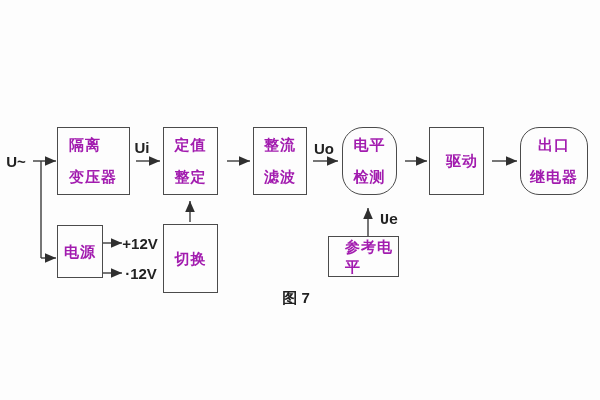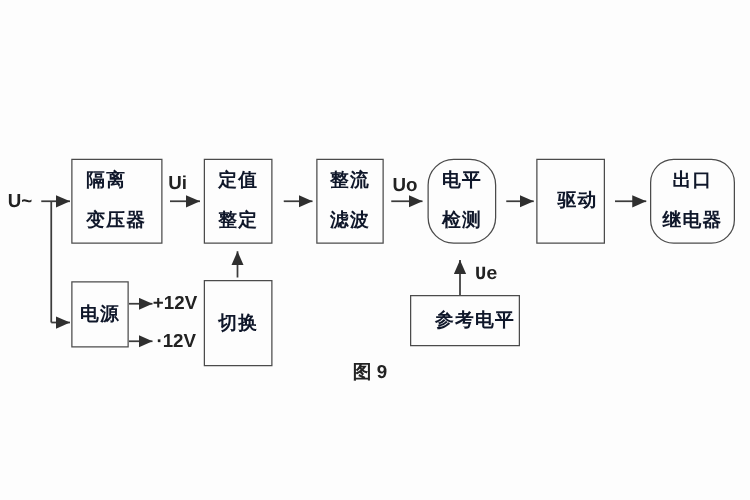--- a/index.html
+++ b/index.html
@@ -13,21 +13,21 @@
   .stage{position:absolute;left:0;top:0;width:600px;height:400px;}
   .box{
     position:absolute;
     box-sizing:border-box;
     border:1.5px solid #4b4b4b;
     background:#fdfdfd;
     display:flex;
     flex-direction:column;
     justify-content:center;
     align-items:center;
-    color:#0f172a;
+    color:#a21caf;
     font-size:15px;
     font-weight:600;
     line-height:32px;
     letter-spacing:1px;
   }
   .box.left-align{align-items:flex-start;padding-left:11px;}
   .lbl{
     position:absolute;
     transform:translate(-50%,-50%);
     color:#222222;
@@ -38,21 +38,21 @@
   svg.wires{position:absolute;left:0;top:0;pointer-events:none;}
   
   #b-isolation{left:57px;top:127px;width:73px;height:68px;}
   #b-setting{left:163px;top:127px;width:55px;height:68px;}
   #b-rectify{left:253px;top:127px;width:54px;height:68px;}
   #b-level{left:342px;top:127px;width:55px;height:68px;border-radius:21px;}
   #b-drive{left:429px;top:127px;width:55px;height:68px;padding-left:11px;}
   #b-relay{left:520px;top:127px;width:68px;height:68px;border-radius:19px;}
   #b-power{left:57px;top:225px;width:46px;height:53px;}
   #b-ratio{left:163px;top:224px;width:55px;height:69px;}
-  #b-ref{left:328px;top:236px;width:88px;height:41px;line-height:20px;padding-left:16px;}
+  #b-ref{left:328px;top:236px;width:71px;height:41px;line-height:20px;padding-left:16px;}
   
   #l-input{left:16px;top:161px;}
   #l-ui{left:142px;top:147px;}
   #l-uo{left:324px;top:148px;}
   #l-ue{left:389px;top:220px;font-family:Liberation Mono, monospace;}
   #l-plus12{left:140px;top:243px;}
   #l-minus12{left:141px;top:273px;}
   #l-caption{left:296px;top:298px;}
 </style>
 </head>
@@ -123,15 +123,15 @@
     <span>参考电平</span>
   </div>
 
   <div class="lbl" id="l-input">U~</div>
   <div class="lbl" id="l-ui">Ui</div>
   <div class="lbl" id="l-uo">Uo</div>
   <div class="lbl" id="l-ue">Ue</div>
   <div class="lbl" id="l-plus12">+12V</div>
   <div class="lbl" id="l-minus12">·12V</div>
 
-  <div class="lbl" id="l-caption">图 9</div>
+  <div class="lbl" id="l-caption">图 7</div>
 
 </div>
 
 </body></html>

